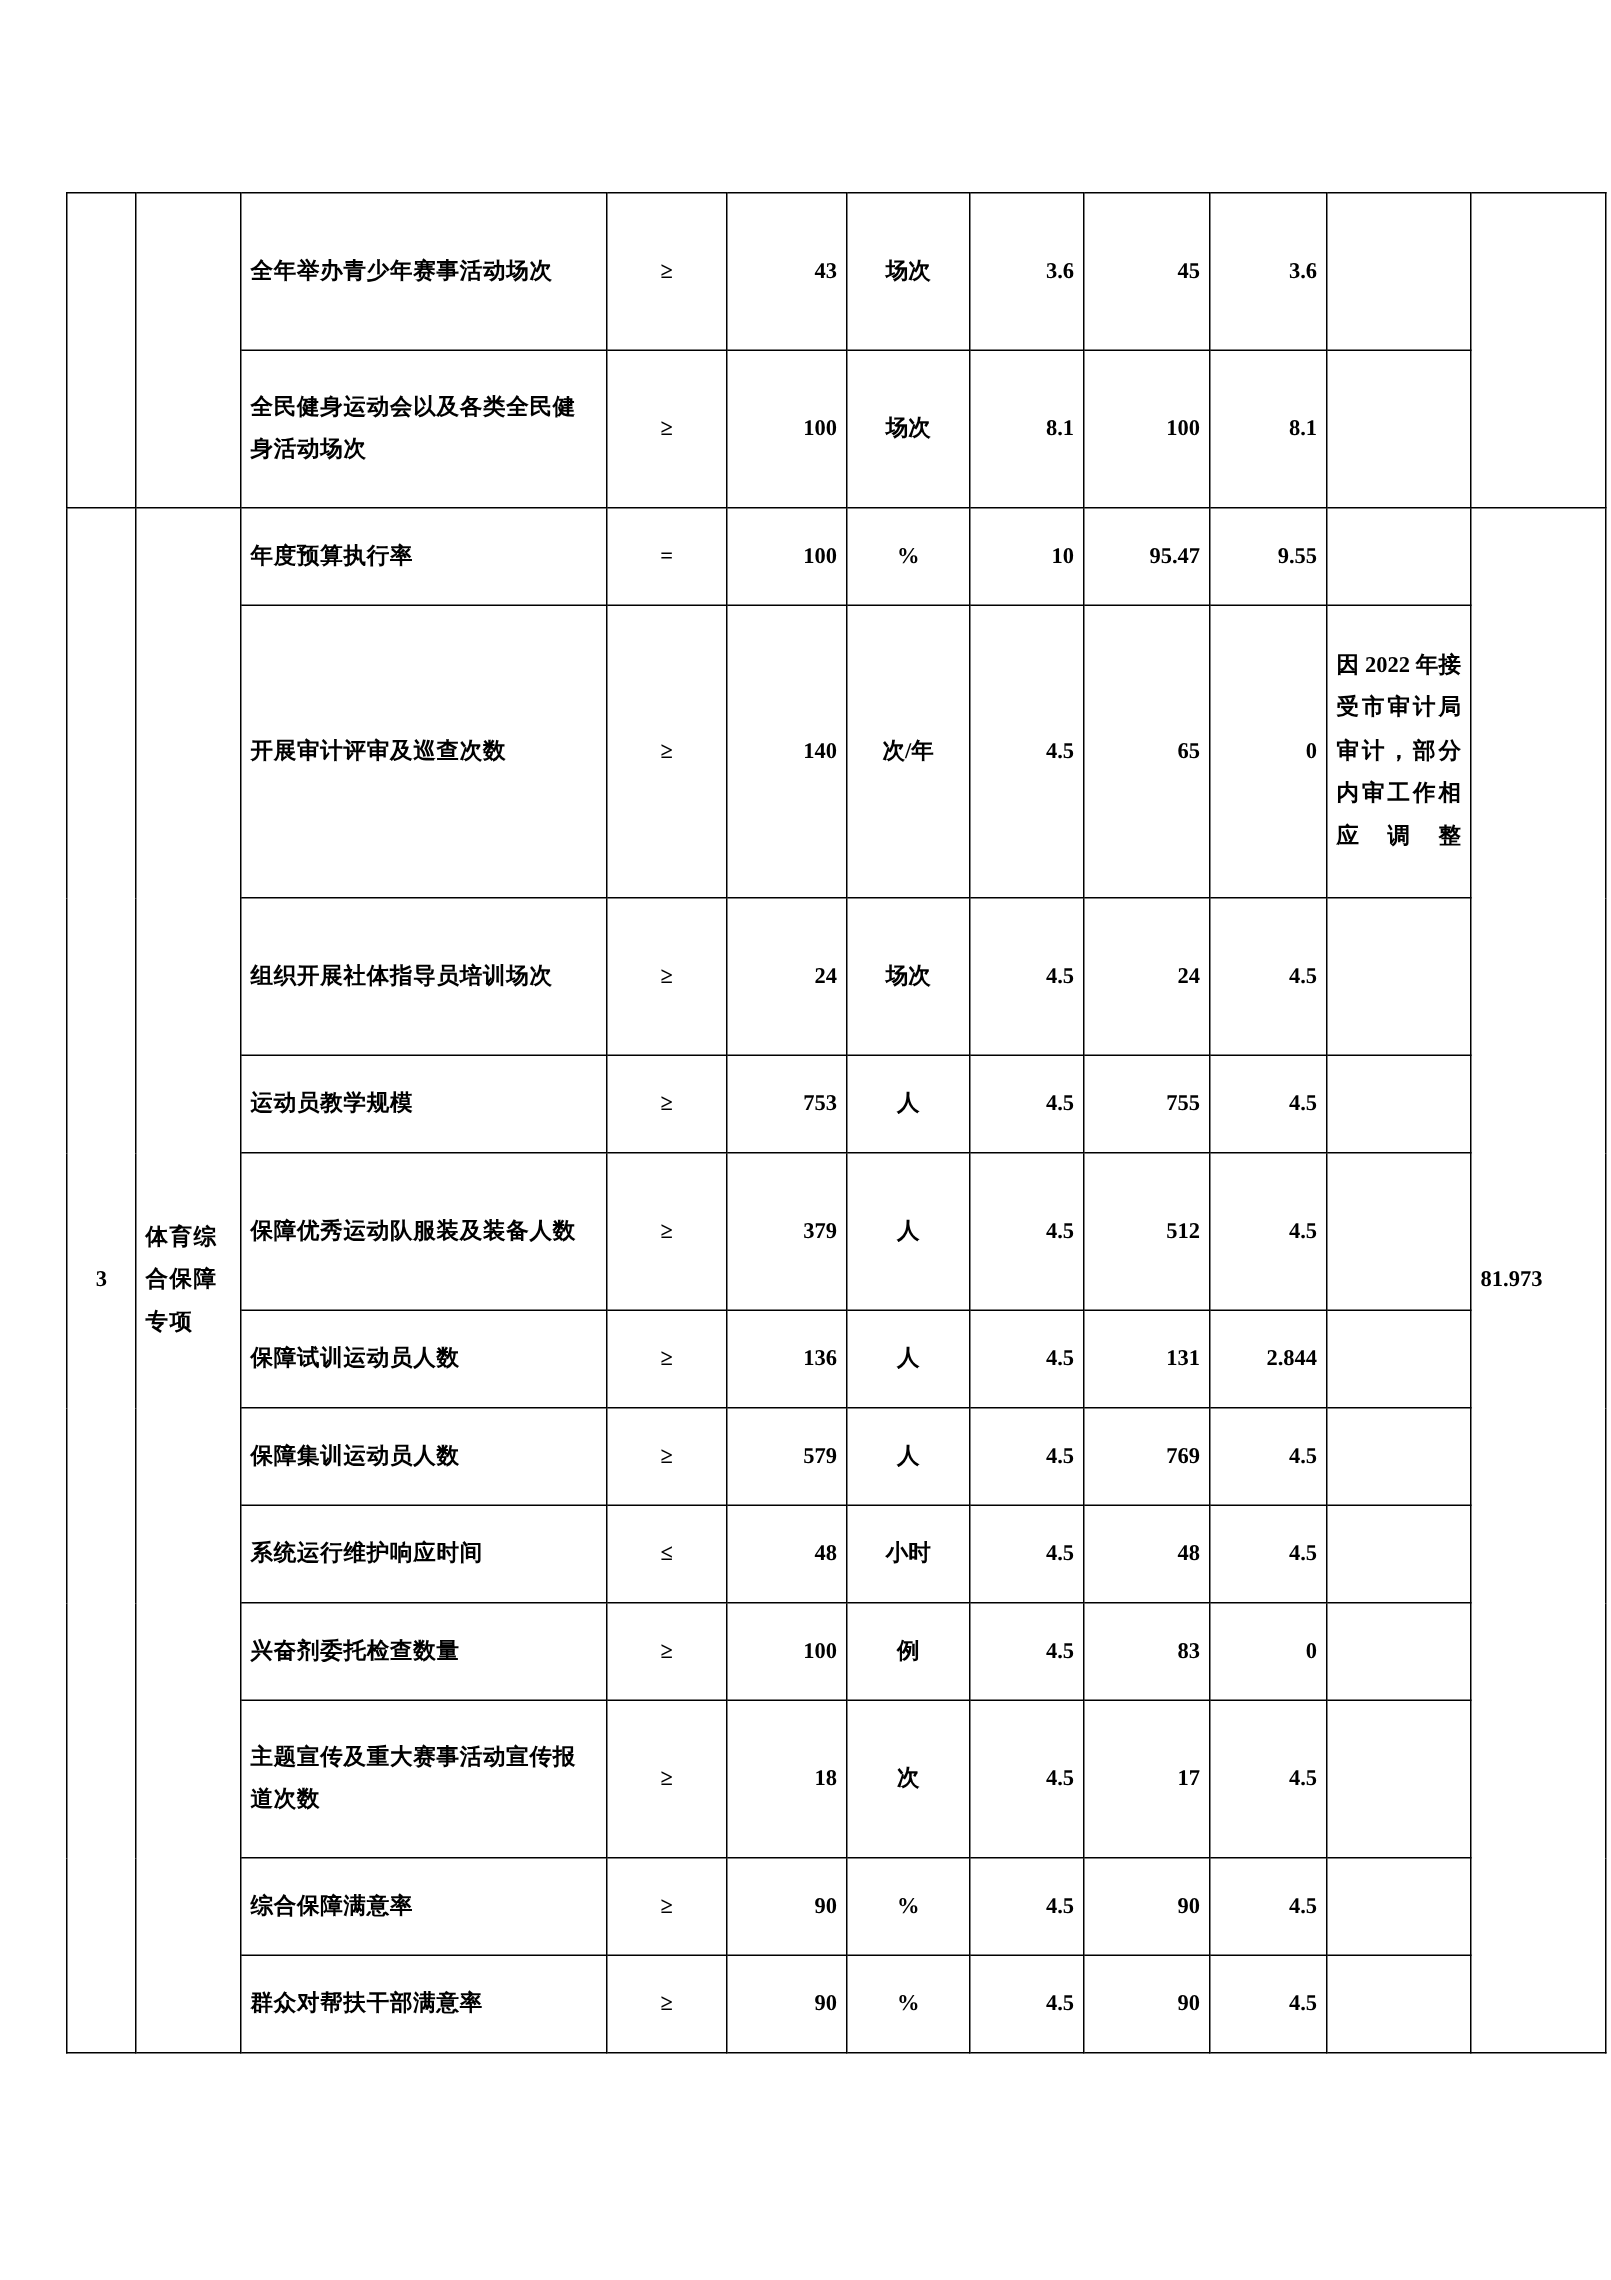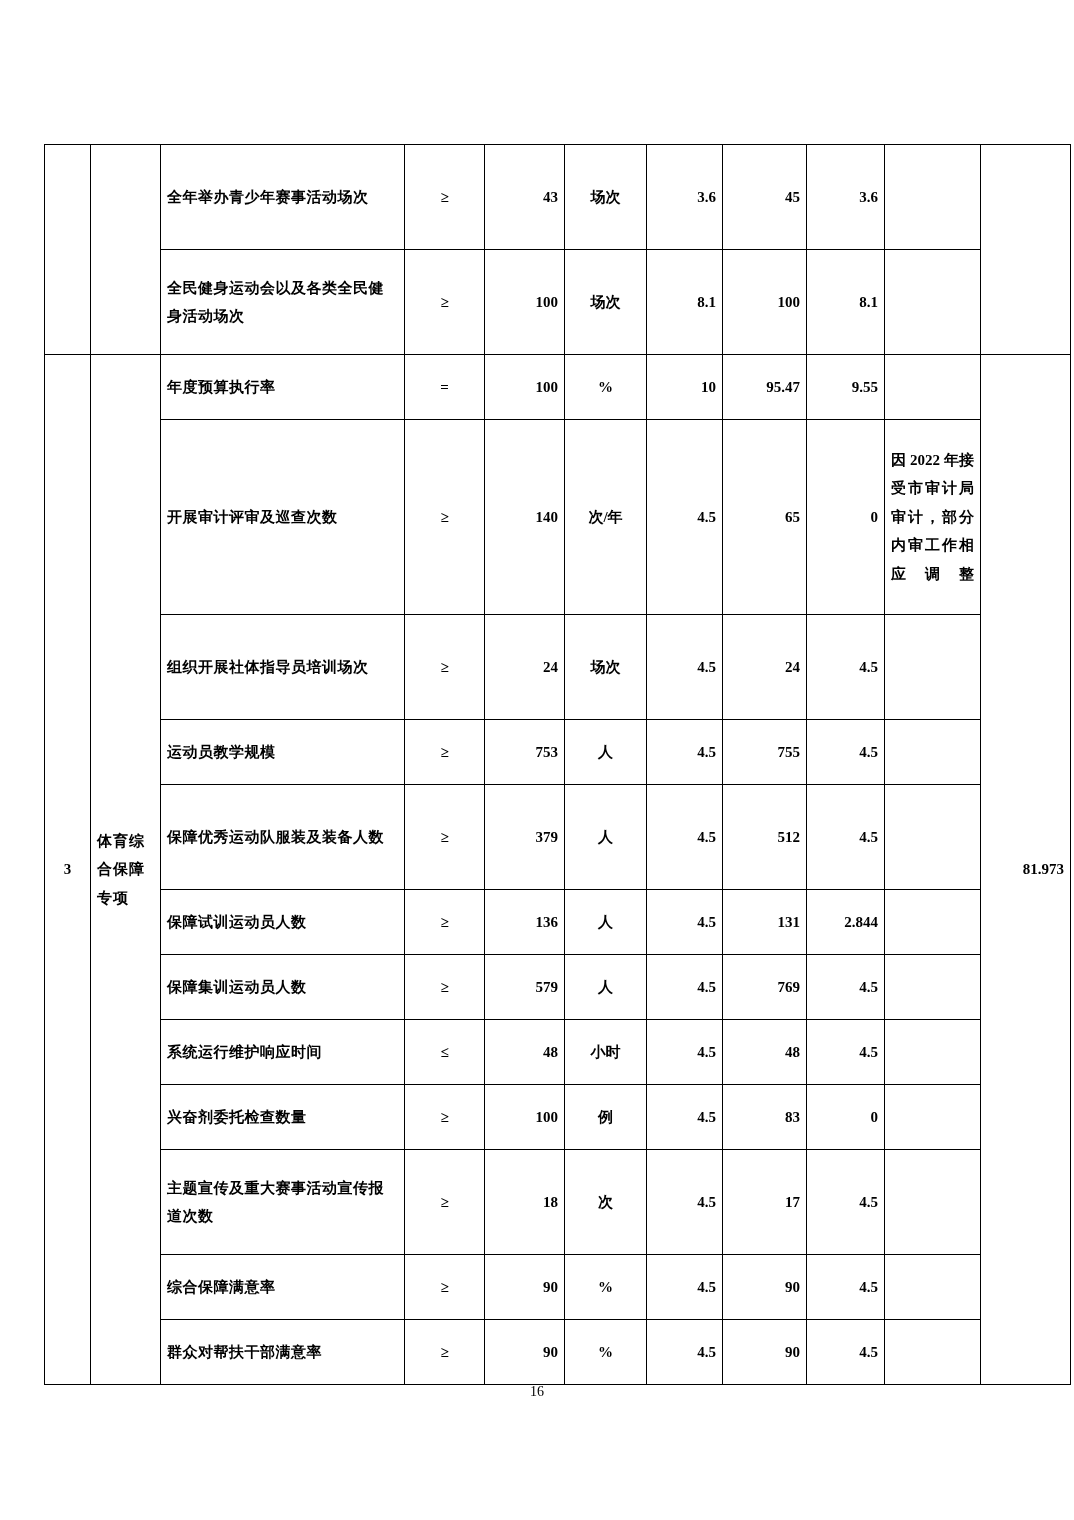--- a/index.html
+++ b/index.html
@@ -17,21 +17,21 @@
   .page {
     position: absolute;
     left: 0; top: 0;
     width: 1074px;
     height: 1520px;
     box-sizing: border-box;
   }
   .table-wrap {
     position: absolute;
     left: 44px;
-    top: 144px;
+    top: 128px;
     width: 986px;
   }
   table.perf {
     border-collapse: collapse;
     table-layout: fixed;
     width: 986px;
   }
   table.perf td {
     border: 1px solid #000000;
     padding: 4px 6px;
@@ -64,21 +64,21 @@
   }
   .note-cell {
     text-align: justify;
     text-align-last: justify;
     font-size: 13px;
     line-height: 1.85;
     font-weight: bold;
     padding: 6px 8px;
   }
   .total-cell {
-    text-align: right;
+    text-align: left;
     font-weight: bold;
     font-size: 16px;
     margin-left: 36px;
   }
   .ind-cell {
     text-align: left;
     line-height: 2.05;
     letter-spacing: 0.5px;
   }
   .sym {
@@ -271,15 +271,14 @@
           <td class="c-center">%</td>
           <td class="c-center num">4.5</td>
           <td class="c-center num">90</td>
           <td class="c-center num">4.5</td>
           <td class="note-cell"></td>
         </tr>
       </tbody>
     </table>
   </div>
 
-  <div class="page-number">16</div>
 
 </div>
 
 </body></html>

